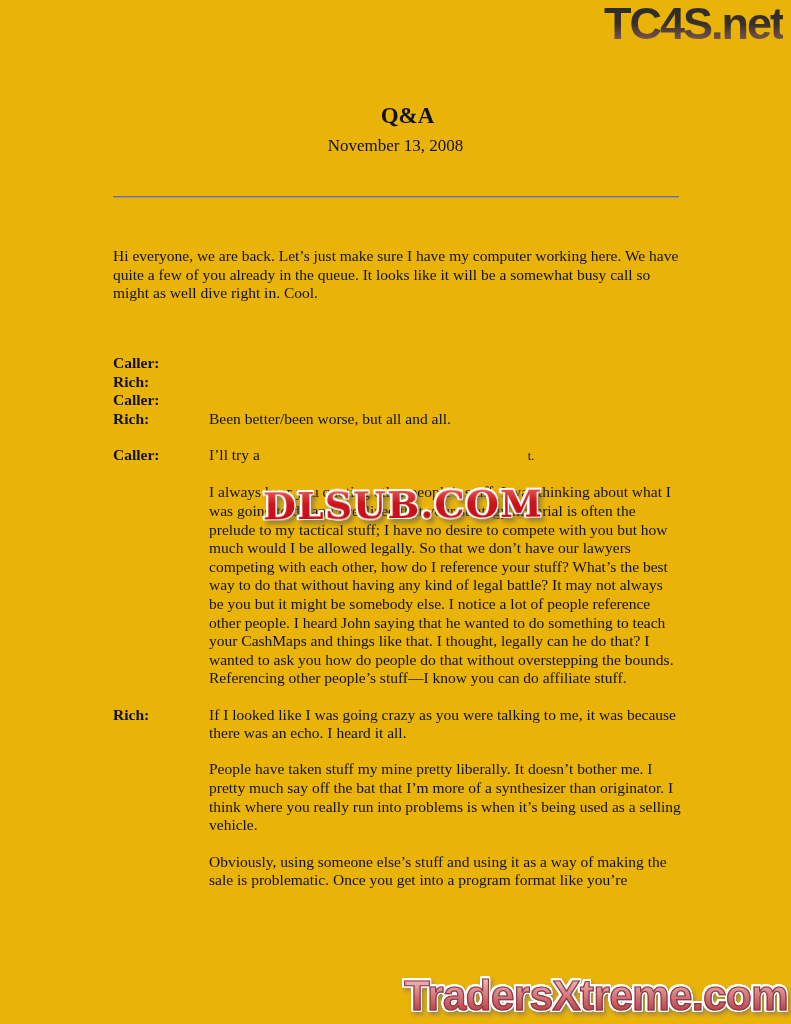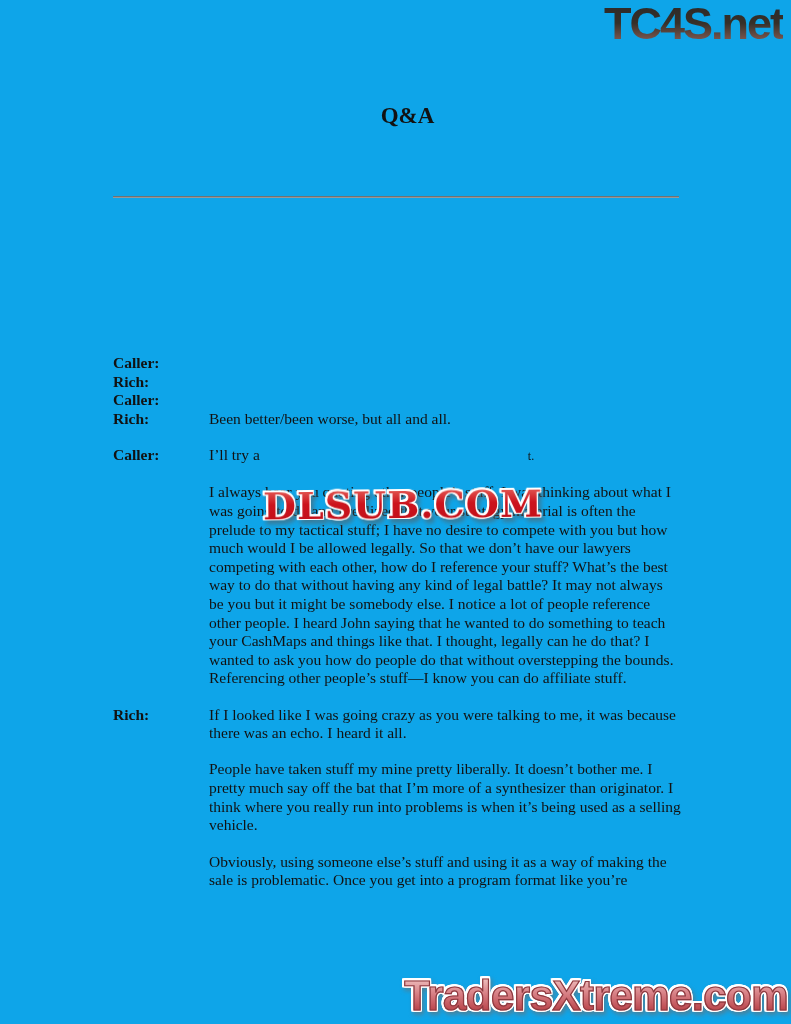--- a/index.html
+++ b/index.html
@@ -1,21 +1,21 @@
 <!DOCTYPE html>
 <html><head>
 <meta charset="utf-8">
 <style>
   html,body { margin:0; padding:0; }
   body { background:#e8e8e8; }
   .page {
     position:relative;
     width:791px; height:1024px;
     margin:0 auto;
-    background:#0ea5e9;
+    background:#eab308;
     overflow:hidden;
     font-family:"Liberation Serif", serif;
     font-size:15.5px;
     line-height:18.6px;
     color:#121212;
   }
 
   
   .tc4s-logo {
     position:absolute; top:1px; right:8px;
@@ -121,23 +121,25 @@
 </style>
 </head>
 <body>
 
 <div class="page">
 
   <div class="tc4s-logo">TC4S.net</div>
 
   <h1 class="title">Q&amp;A</h1>
 
+  <div class="doc-date">November 13, 2008</div>
 
   <hr class="rule">
 
+  <p class="intro">Hi everyone, we are back. Let’s just make sure I have my computer working here. We have quite a few of you already in the queue. It looks like it will be a somewhat busy call so might as well dive right in. Cool.</p>
 
   <div class="dialog" id="dialog">
       <div class="dialog-row">
         <div class="speaker">Caller:</div>
       </div>
       <div class="dialog-row">
         <div class="speaker">Rich:</div>
       </div>
       <div class="dialog-row">
         <div class="speaker">Caller:</div>

